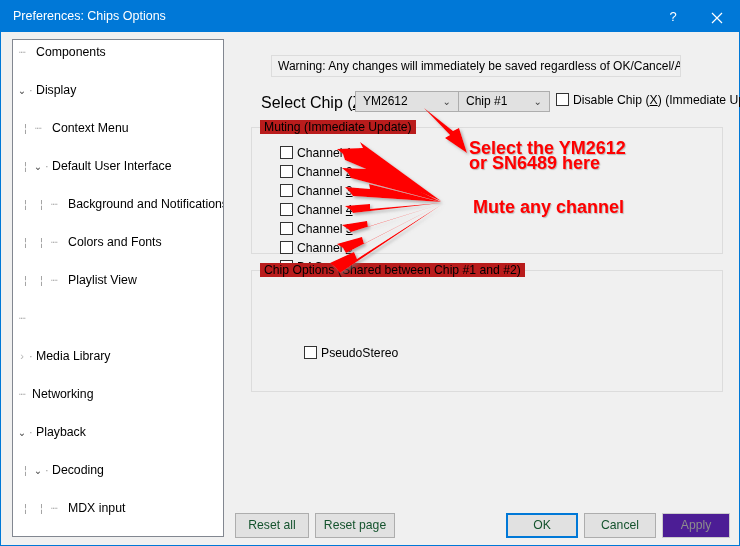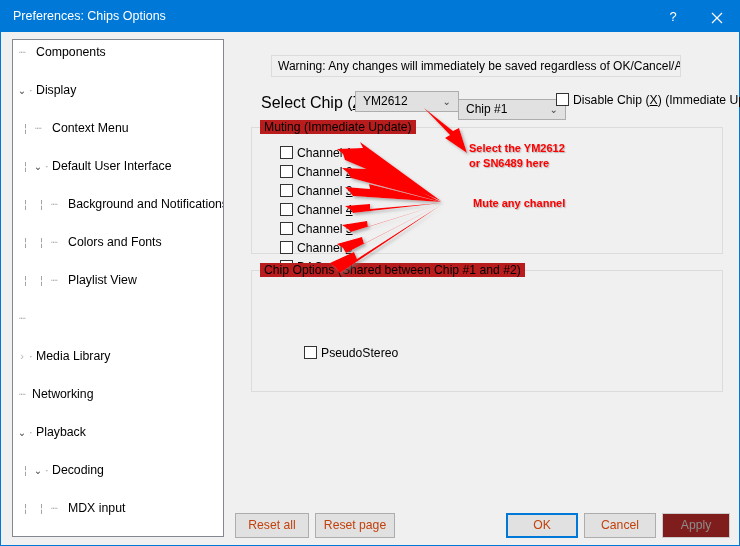--- a/index.html
+++ b/index.html
@@ -142,21 +142,21 @@
     cursor: default;
   }
   .combo .chevdown {
     position: absolute;
     right: 7px; top: 0;
     font-size: 10px;
     color: #444;
     line-height: 19px;
   }
   #chip-type-combo { left: 104px; width: 104px; }
-  #chip-number-combo { left: 207px; width: 108px; margin-top: 8px; }
+  #chip-number-combo { left: 207px; width: 92px; }
 
   #disable-chip-wrap {
     position: absolute;
     left: 305px; top: 2px;
     white-space: nowrap;
     font-size: 12.2px;
   }
 
   
   .cb {
@@ -208,52 +208,52 @@
     position: absolute;
     left: 0; top: 0;
     width: 740px; height: 546px;
     pointer-events: none;
   }
   .anno-text {
     position: absolute;
     color: #ff0000;
     font-family: "Liberation Sans", sans-serif;
     font-weight: bold;
-    font-size: 11px;
+    font-size: 18px;
     white-space: nowrap;
     text-shadow: 1px 1px 1px rgba(120,120,120,0.45);
   }
   #anno-select-chip { left: 468px; top: 140px; line-height: 15px; }
   #anno-mute { left: 472px; top: 196px; }
 
   
   .btn {
     position: absolute;
     box-sizing: border-box;
     height: 25px;
     background: #e1e1e1;
     border: 1px solid #adadad;
     font-family: "Liberation Sans", sans-serif;
     font-size: 12.2px;
     line-height: 23px;
     text-align: center;
-    color: #c2410c;
+    color: #14532d;
     cursor: default;
   }
   #reset-all-button { left: 234px; top: 512px; width: 74px; }
   #reset-page-button { left: 314px; top: 512px; width: 80px; }
   #ok-button {
     left: 505px; top: 512px; width: 72px;
     border: 2px solid #0078d7;
     line-height: 21px;
   }
   #cancel-button { left: 583px; top: 512px; width: 72px; }
   #apply-button {
     left: 661px; top: 512px; width: 68px;
-    background: #7f1d1d;
+    background: #4c1d95;
     border-color: #cccccc;
     color: #8d8d8d;
   }
 </style>
 </head>
 <body>
 
 <div id="window">
 
   <div id="titlebar">

